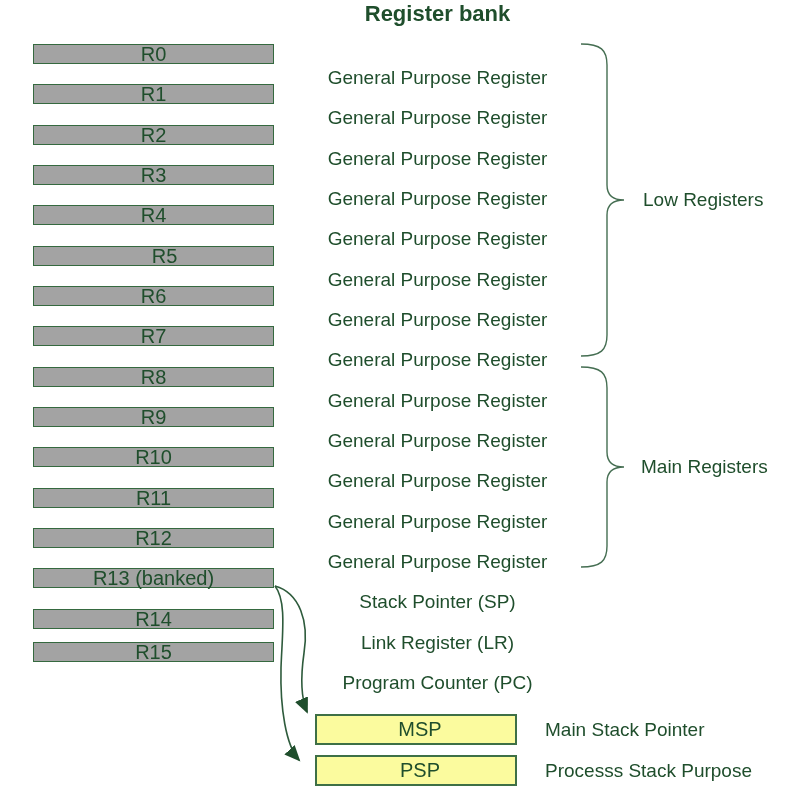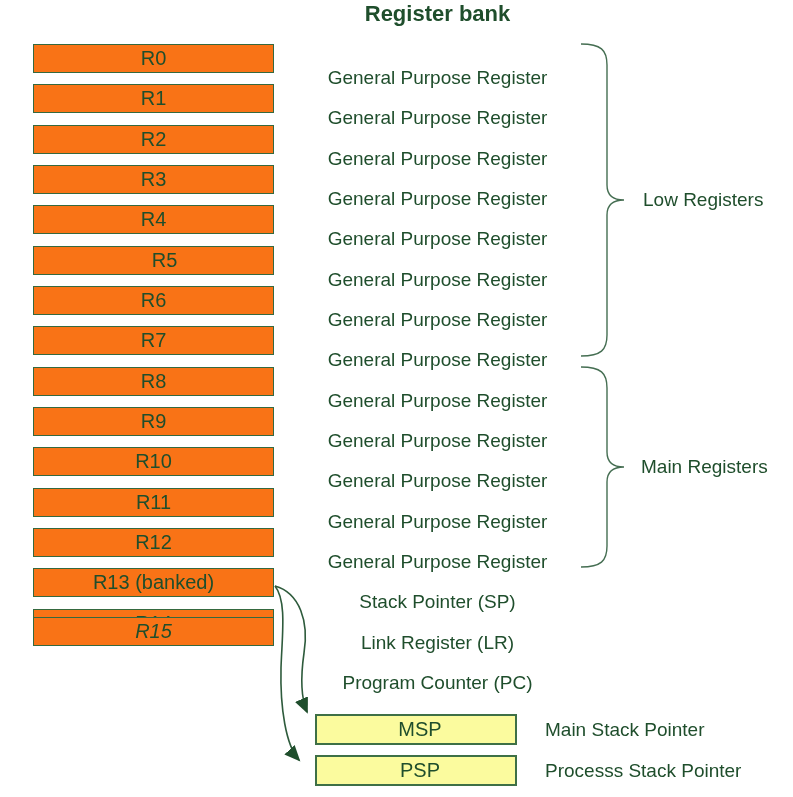--- a/index.html
+++ b/index.html
@@ -12,24 +12,24 @@
   }
   .title {
     position:absolute;
     left:300px; top:1px; width:275px;
     text-align:center;
     font-size:22px; font-weight:bold;
     color:var(--text-green);
   }
   .reg-box {
     position:absolute;
-    left:33px; width:241px; height:29px;
+    left:33px; width:241px; height:20px;
     box-sizing:border-box;
     border:1.5px solid var(--box-border);
-    background:#f97316;
+    background:#a3a3a3;
     display:flex; align-items:center; justify-content:center;
     font-size:20px;
     color:var(--text-green);
   }
   .reg-desc {
     position:absolute;
     left:300px; width:275px; height:29px;
     display:flex; align-items:center; justify-content:center;
     font-size:19px;
     color:var(--text-green);
@@ -101,21 +101,21 @@
       <div class="reg-box" style="top: 447px;">R10</div>
       <div class="reg-desc" style="top: 450px;">General Purpose Register</div>
       <div class="reg-box" style="top: 488px;">R11</div>
       <div class="reg-desc" style="top: 491px;">General Purpose Register</div>
       <div class="reg-box" style="top: 528px;">R12</div>
       <div class="reg-desc" style="top: 531px;">General Purpose Register</div>
       <div class="reg-box" style="top: 568px;">R13 (banked)</div>
       <div class="reg-desc" style="top: 571px;">Stack Pointer (SP)</div>
       <div class="reg-box" style="top: 609px;">R14</div>
       <div class="reg-desc" style="top: 612px;">Link Register (LR)</div>
-      <div class="reg-box" style="top: 617px; font-style: italic;">R15</div>
+      <div class="reg-box" style="top: 642px;">R15</div>
       <div class="reg-desc" style="top: 652px;">Program Counter (PC)</div>
     </div>
 
   <svg class="overlay" viewBox="0 0 793 797" xmlns="http://www.w3.org/2000/svg">
     <defs>
       <marker id="arrowhead" markerWidth="18" markerHeight="14" refX="14" refY="7" orient="auto" markerUnits="userSpaceOnUse">
         <path class="arrowhead-shape" d="M0 0 L16 7 L0 14 z"></path>
       </marker>
     </defs>
     <path class="brace" d="M581 44 C601 44 607 50 607 65 L607 185 C607 195 612 200 624 200 C612 200 607 205 607 215 L607 335 C607 350 601 356 581 356"></path>
@@ -124,16 +124,16 @@
     <path class="arrow" marker-end="url(#arrowhead)" d="M275 586 C287 601 282 636 281 668 C280 708 286 746 299 760"></path>
   </svg>
 
   <div class="group-label" style="left:643px; top:189px;">Low Registers</div>
   <div class="group-label" style="left:641px; top:456px;">Main Registers</div>
 
   <div id="banked-rows">
       <div class="banked-box" style="top: 714px;">MSP</div>
       <div class="banked-label" style="top: 714px;">Main Stack Pointer</div>
       <div class="banked-box" style="top: 755px;">PSP</div>
-      <div class="banked-label" style="top: 755px;">Processs Stack Pointer</div>
+      <div class="banked-label" style="top: 755px;">Processs Stack Purpose</div>
     </div>
 
 </div>
 
 </body></html>

